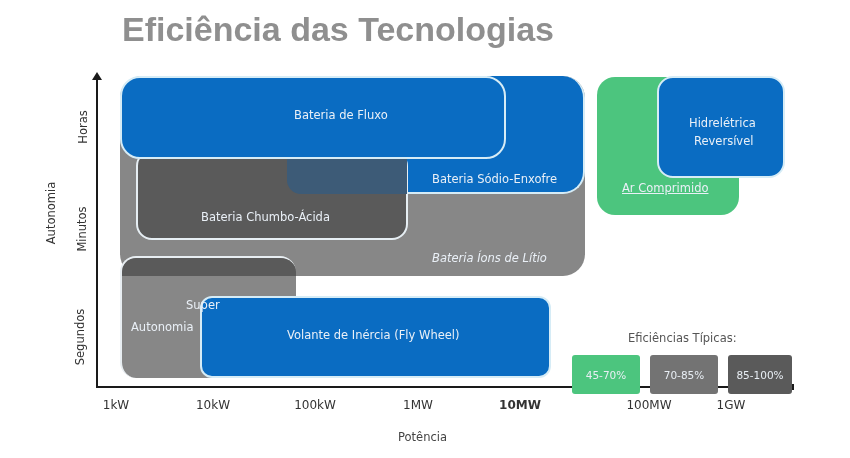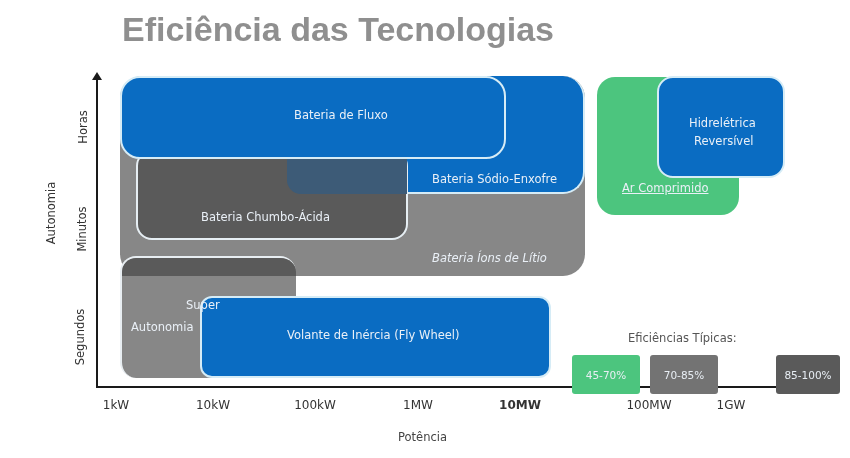--- a/index.html
+++ b/index.html
@@ -73,13 +73,13 @@
 <div class="tick" style="left:315px;">100kW</div>
 <div class="tick" style="left:418px;">1MW</div>
 <div class="tick" style="left:520px;font-weight:bold;">10MW</div>
 <div class="tick" style="left:649px;">100MW</div>
 <div class="tick" style="left:731px;">1GW</div>
 <div class="xlabel">Potência</div>
 
 <div class="legend-title">Eficiências Típicas:</div>
 <div class="leg" style="left:572px; width:68px; background:#4cc57e;">45-70%</div>
 <div class="leg" style="left:650px; width:68px; background:#737373;">70-85%</div>
-<div class="leg" style="left:728px; width:64px; background:#5a5a5a;margin-left:48px;">85-100%</div>
+<div class="leg" style="left:728px; width:64px; background:#5a5a5a;">85-100%</div>
 
 </body></html>

